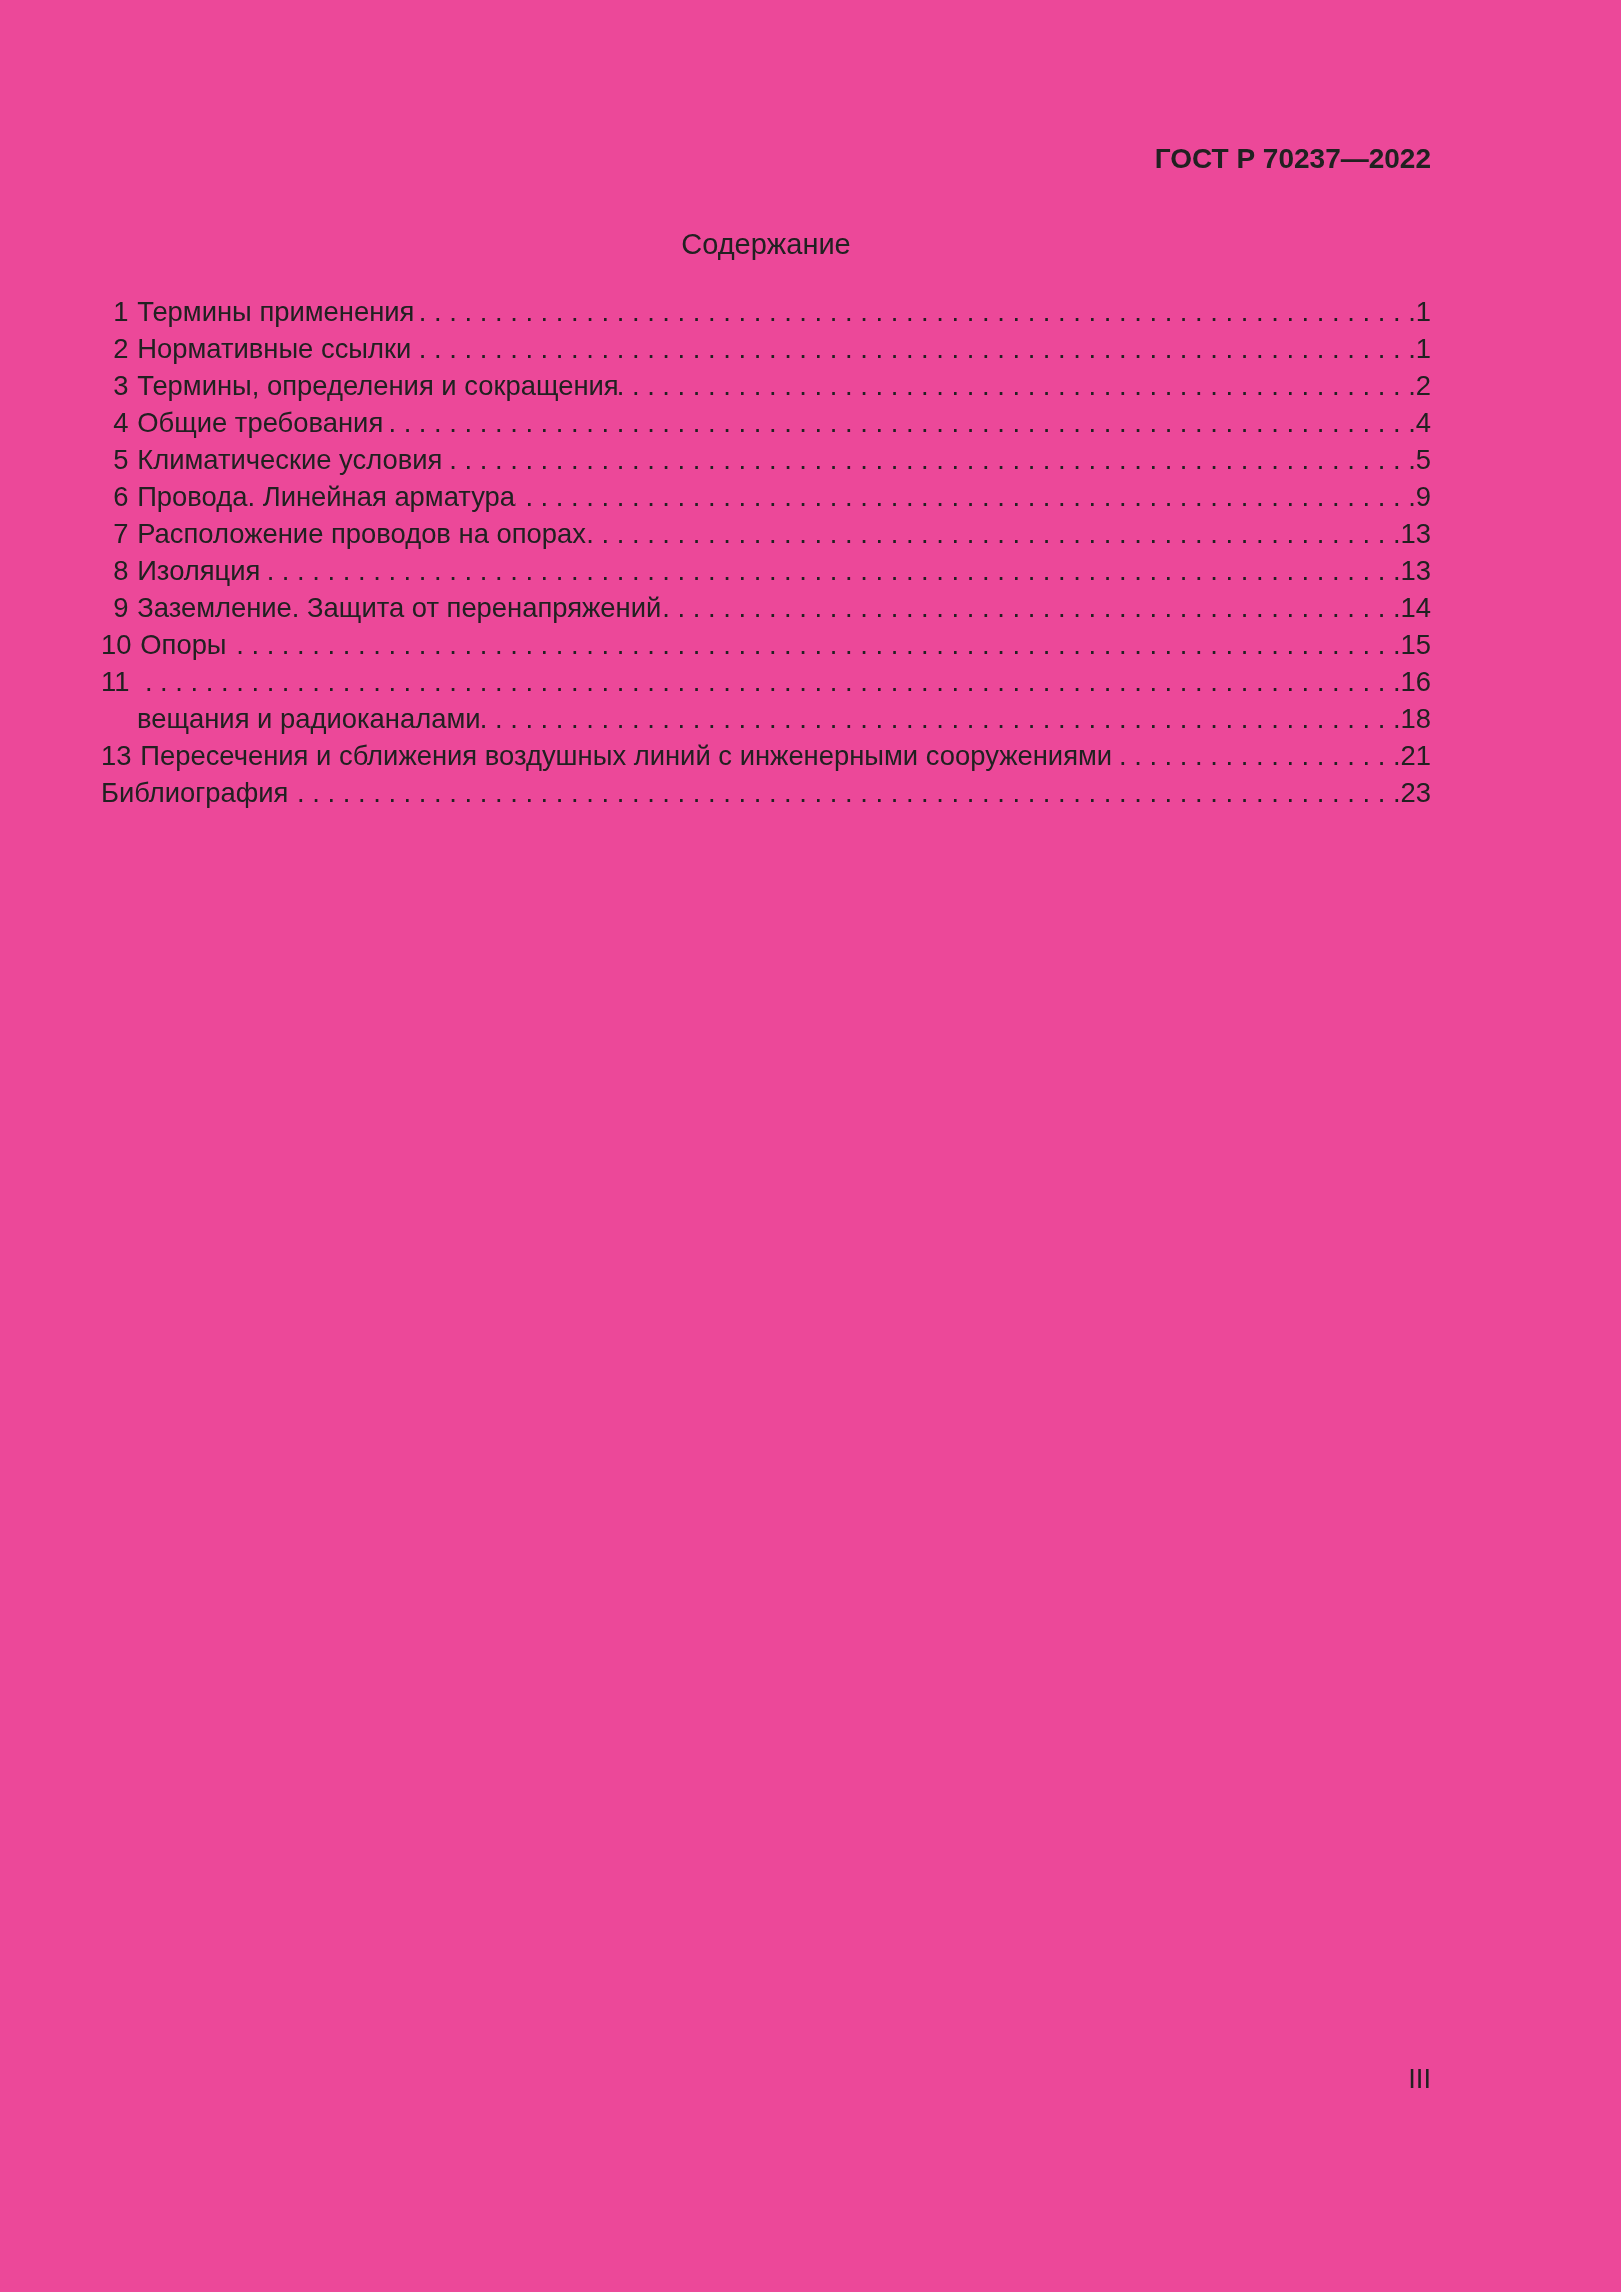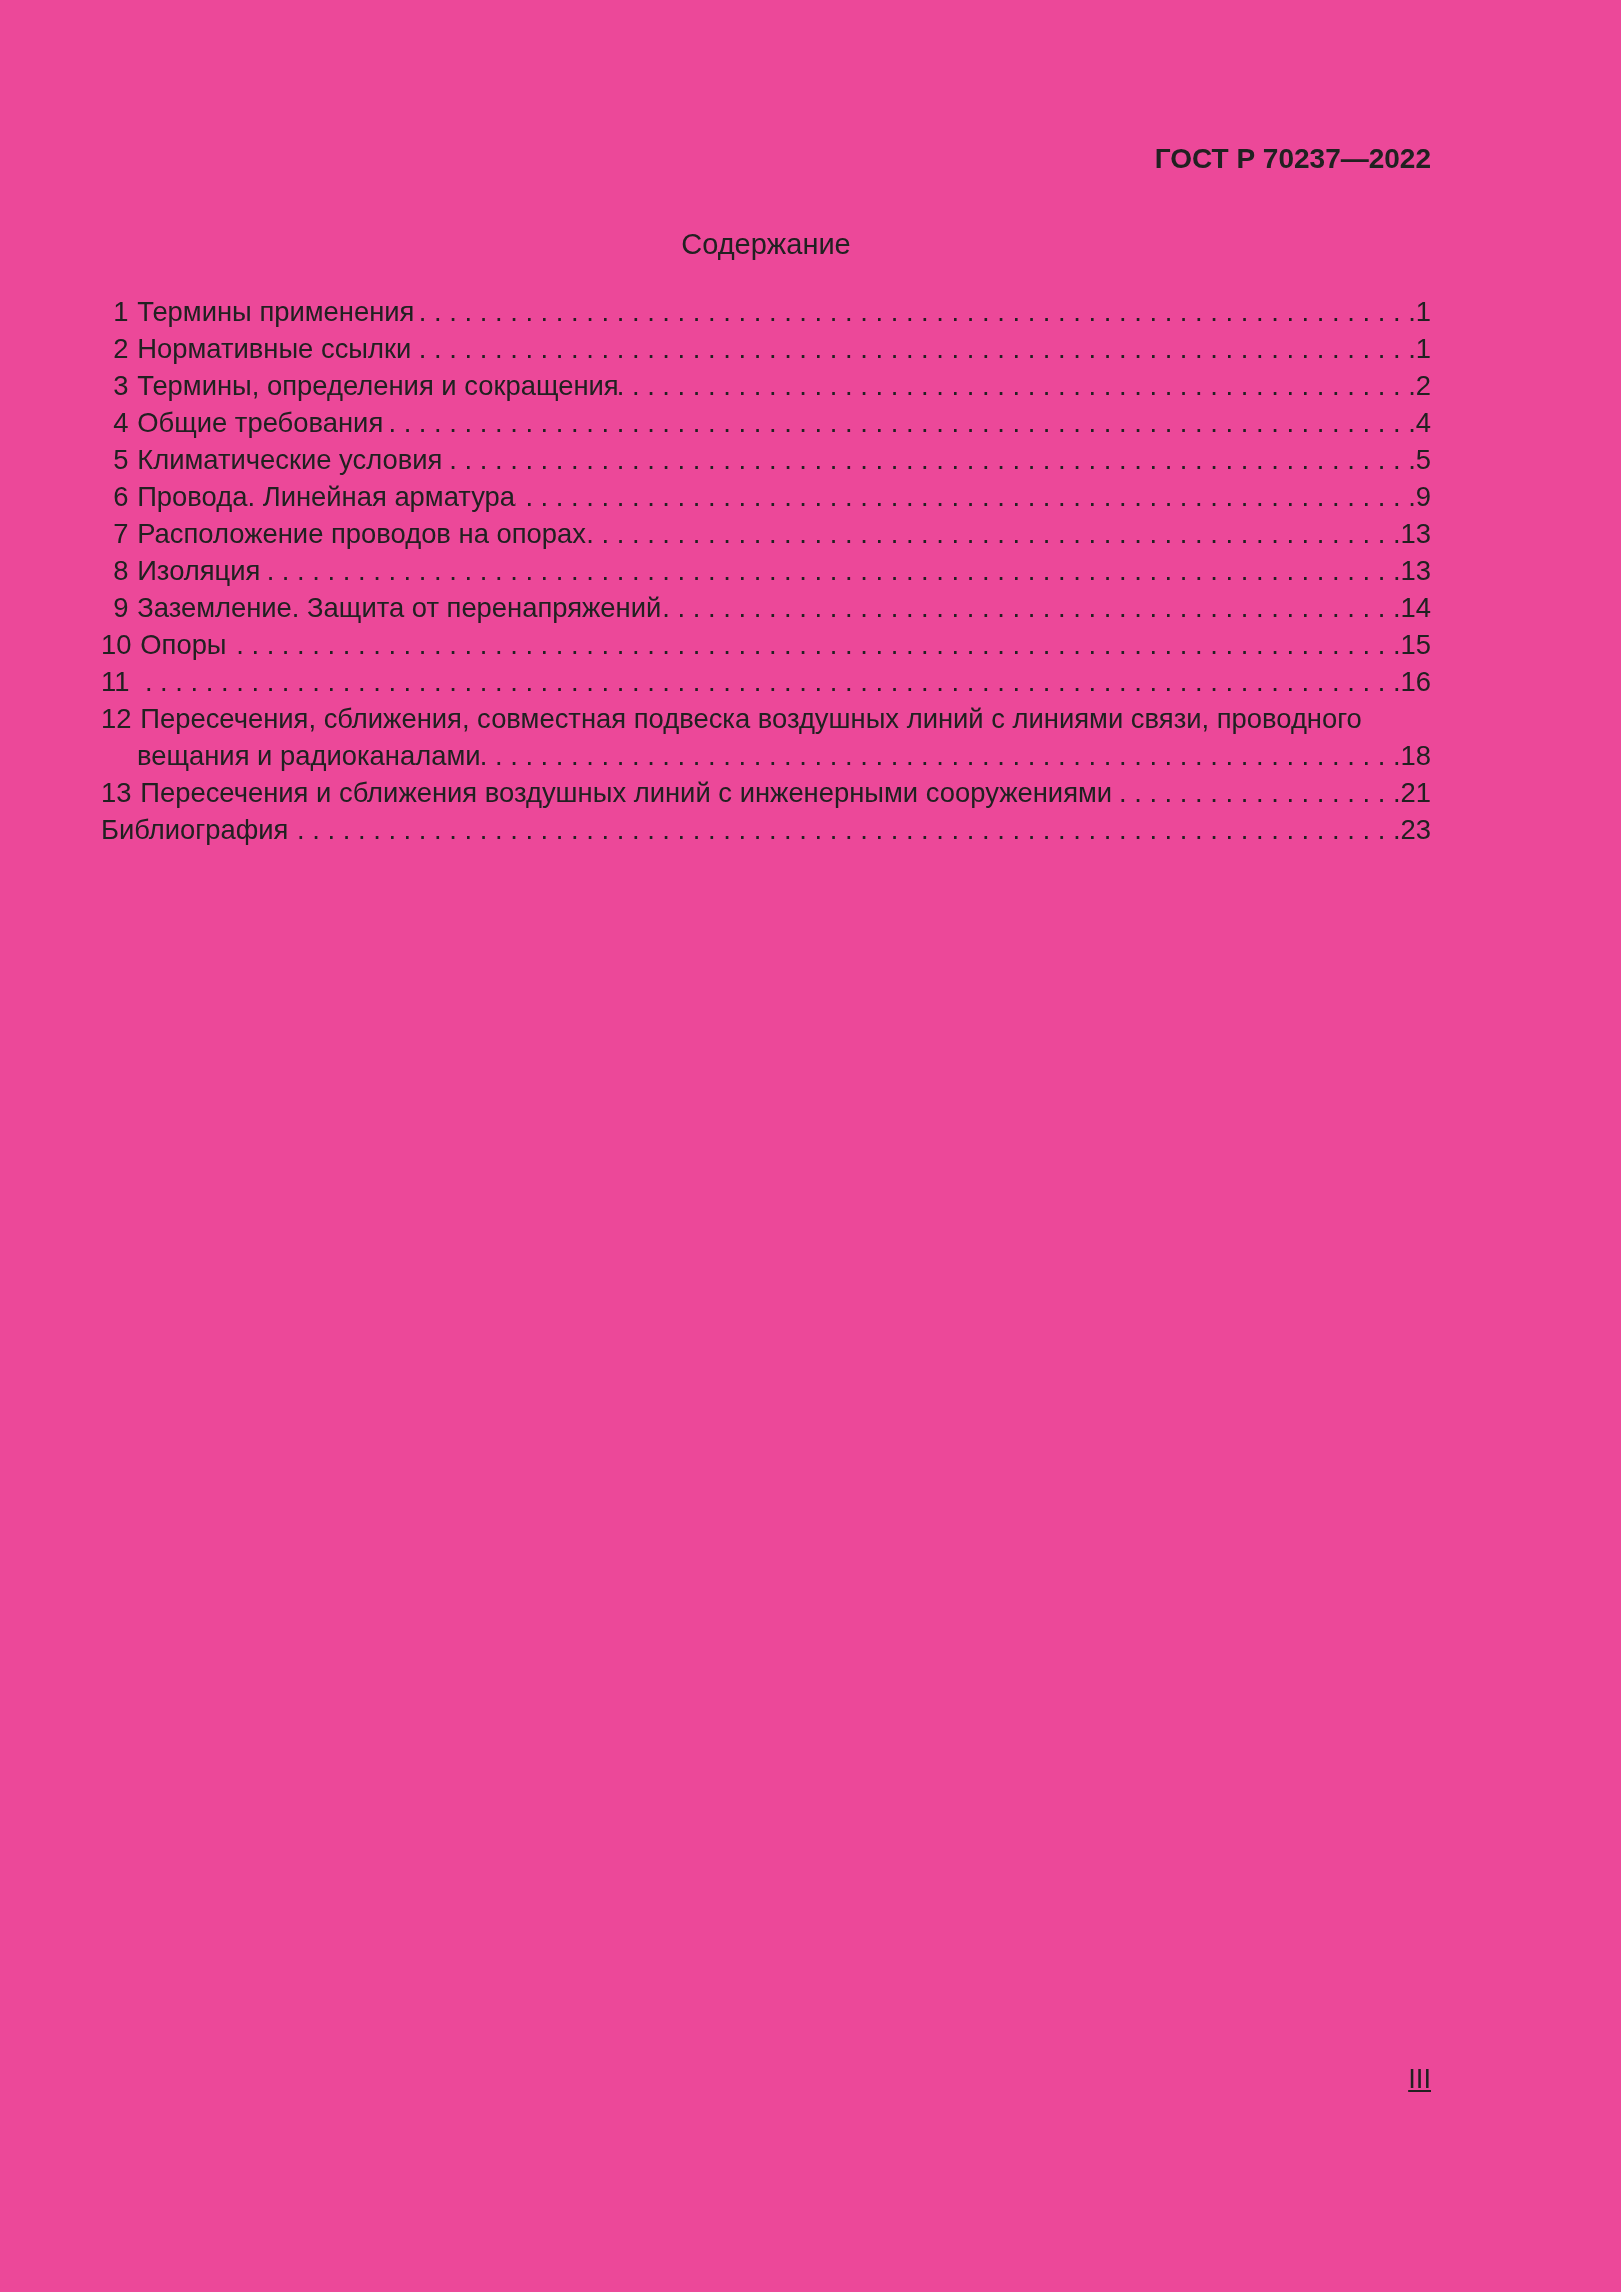--- a/index.html
+++ b/index.html
@@ -67,21 +67,20 @@
     padding-left: 36px;
     align-items: center;
   }
   .page-footer {
     position: absolute;
     top: 2062px;
     right: 190px;
     font-size: 27.4px;
     line-height: 33px;
     color: #212121;
-    text-decoration: underline;
   }
 </style>
 </head>
 <body>
 
 <div class="page">
 
   <div class="doc-header">
     <span class="doc-code">ГОСТ Р 70237—2022</span>
   </div>
@@ -192,25 +191,20 @@
   <div class="toc-entry">
     <div class="line line1">
       <span class="num">11</span>
       <span class="leader">. . . . . . . . . . . . . . . . . . . . . . . . . . . . . . . . . . . . . . . . . . . . . . . . . . . . . . . . . . . . . . . . . . . . . . . . . . . . . . . . . . . . . . . . . . . . . . . . . . . . . . . . . . . . . . . . . . . . . . . . . . . . . . . . . . . . . . . . . . . . . . . . . . . . . . . . . . . . . . . . </span>
       <span class="pg">16</span>
     </div>
 
   </div>
 
   <div class="toc-entry">
-    <div class="line line1">
-      <span class="num">12</span>
-      <span class="etitle">Пересечения, сближения, совместная подвеска воздушных линий с линиями связи, проводного</span>
-
-    </div>
     <div class="line line2">
       <span class="etitle2">вещания и радиоканалами</span>
       <span class="leader">. . . . . . . . . . . . . . . . . . . . . . . . . . . . . . . . . . . . . . . . . . . . . . . . . . . . . . . . . . . . . . . . . . . . . . . . . . . . . . . . . . . . . . . . . . . . . . . . . . . . . . . . . . . . . . . . . . . . . . . . . . . . . . . . . . . . . . . . . . . . . . . . . . . . . . . . . . . . . . . . </span>
       <span class="pg">18</span>
     </div>
   </div>
 
   <div class="toc-entry">
     <div class="line line1">
       <span class="num">13</span>

